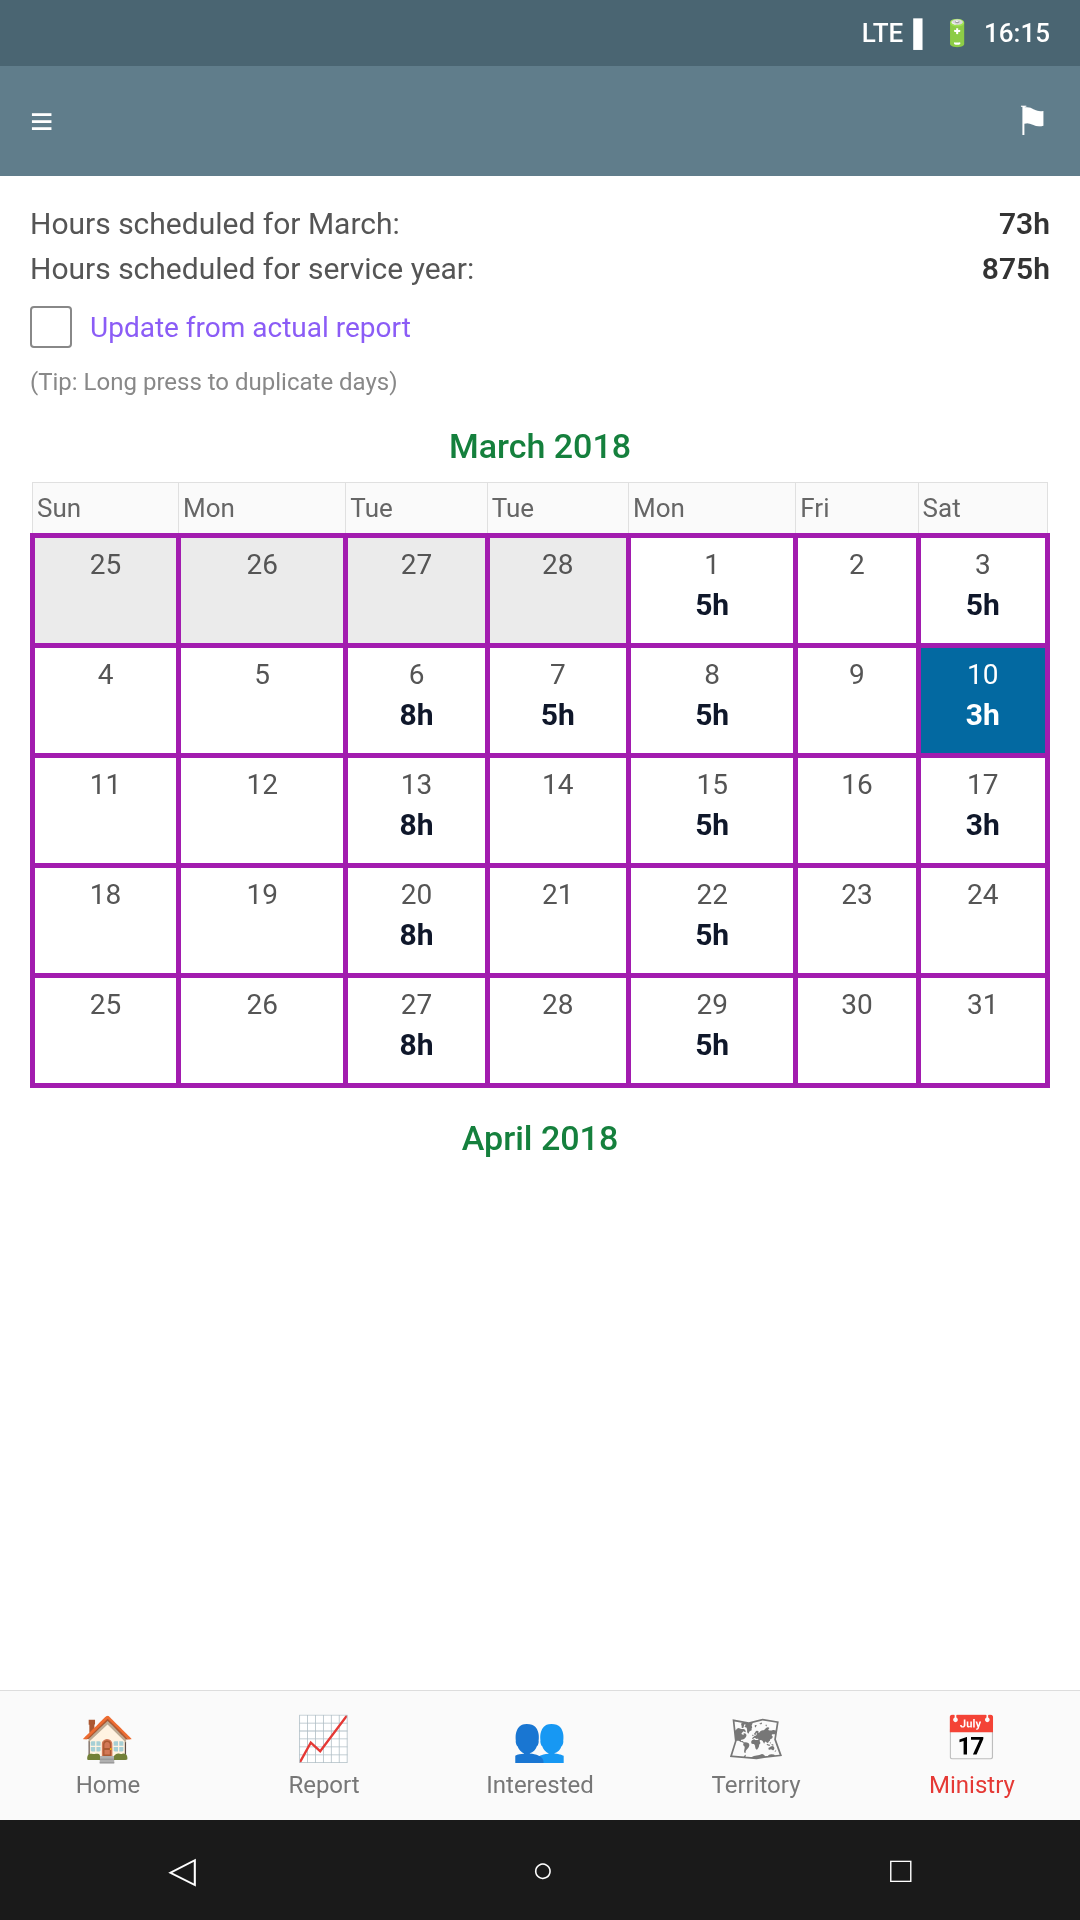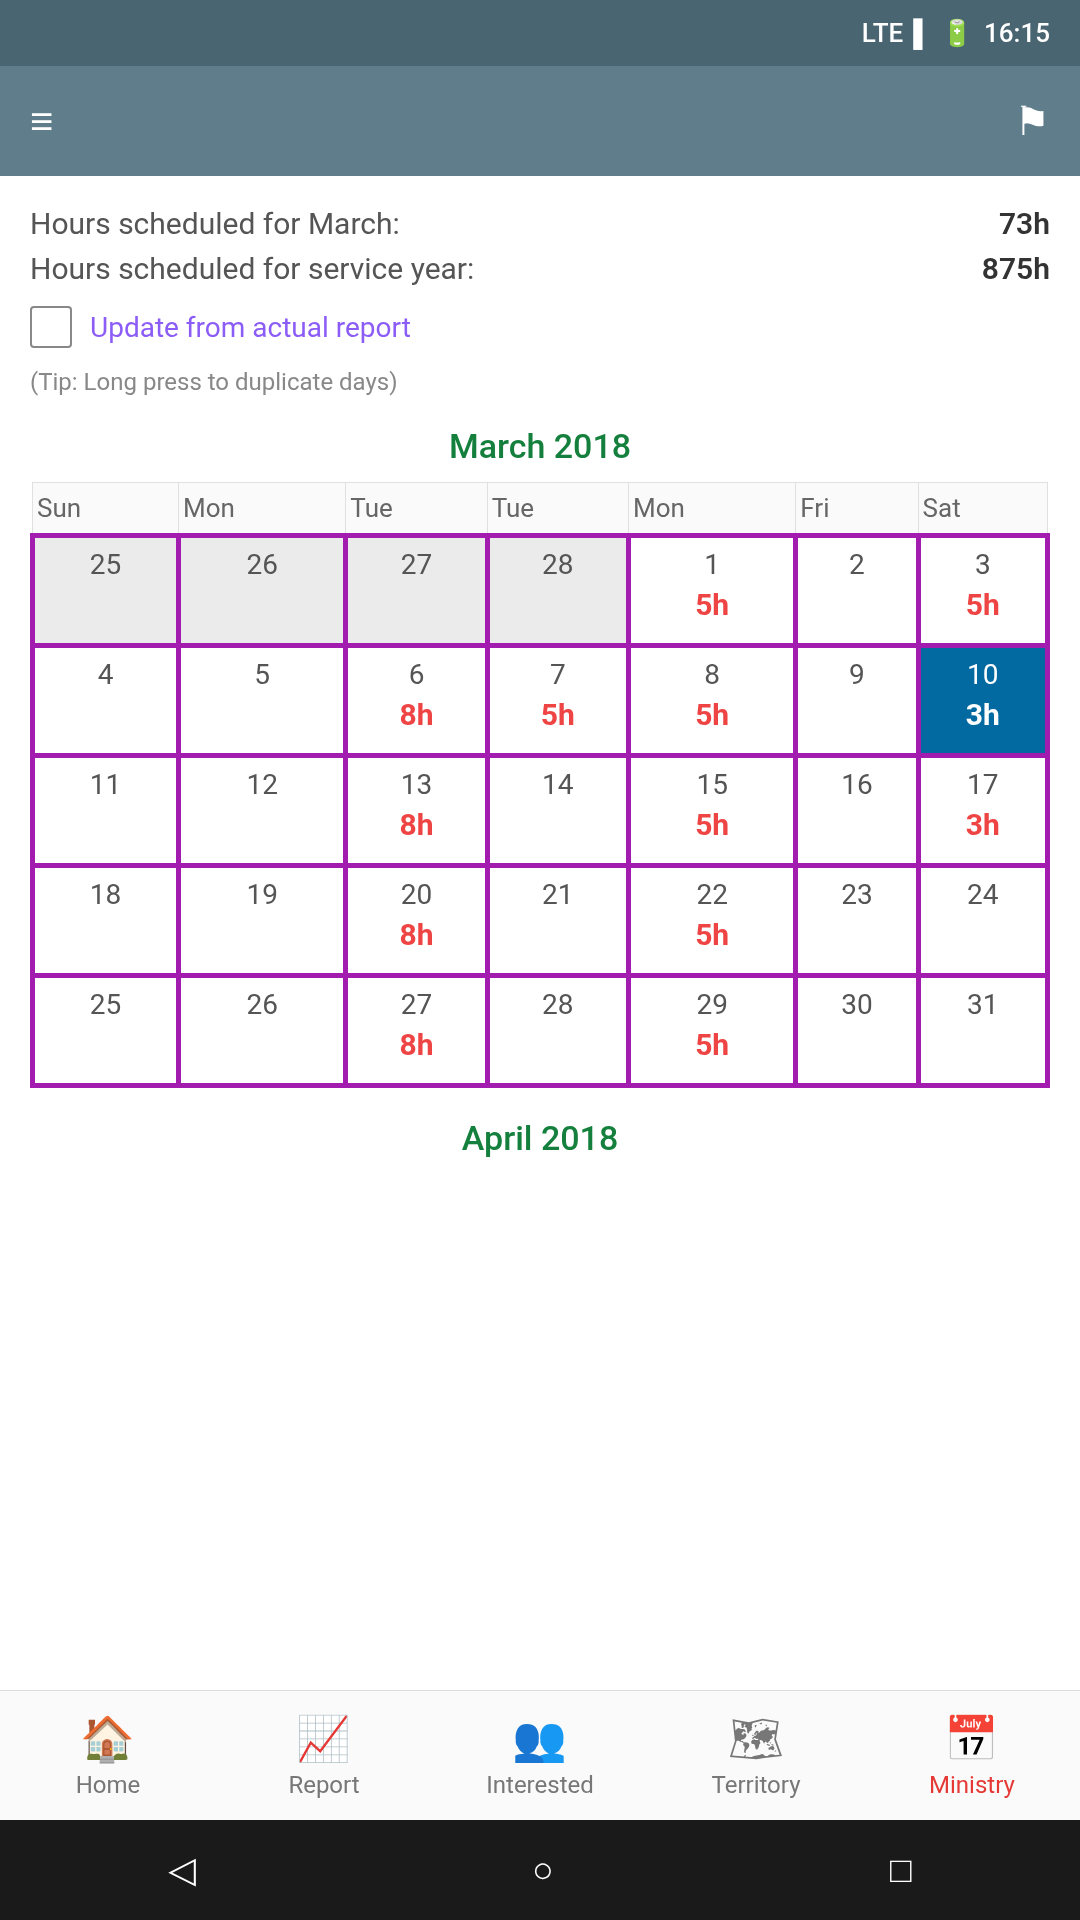--- a/index.html
+++ b/index.html
@@ -147,21 +147,21 @@
     }
     .day-num {
       font-size: 28px;
       color: #555;
       display: block;
       margin-bottom: 6px;
     }
     .day-hours {
       font-size: 30px;
       font-weight: 700;
-      color: #ef4444;
+      color: #0f172a;
       display: block;
     }
     .calendar-grid td.highlighted {
       background: #0369a1;
     }
     .calendar-grid td.highlighted .day-num {
       color: white;
     }
     .calendar-grid td.highlighted .day-hours {
       color: white;

